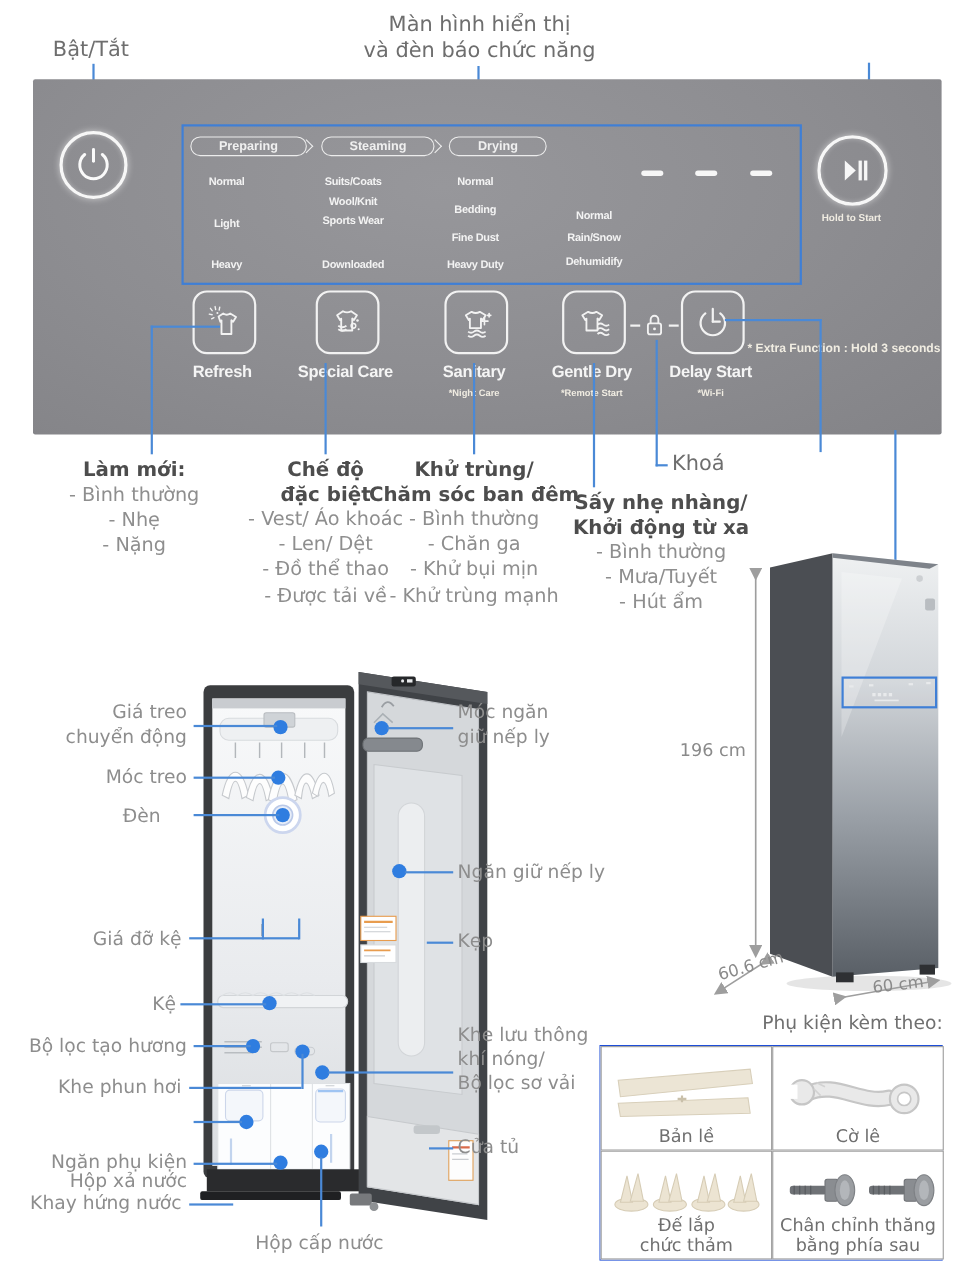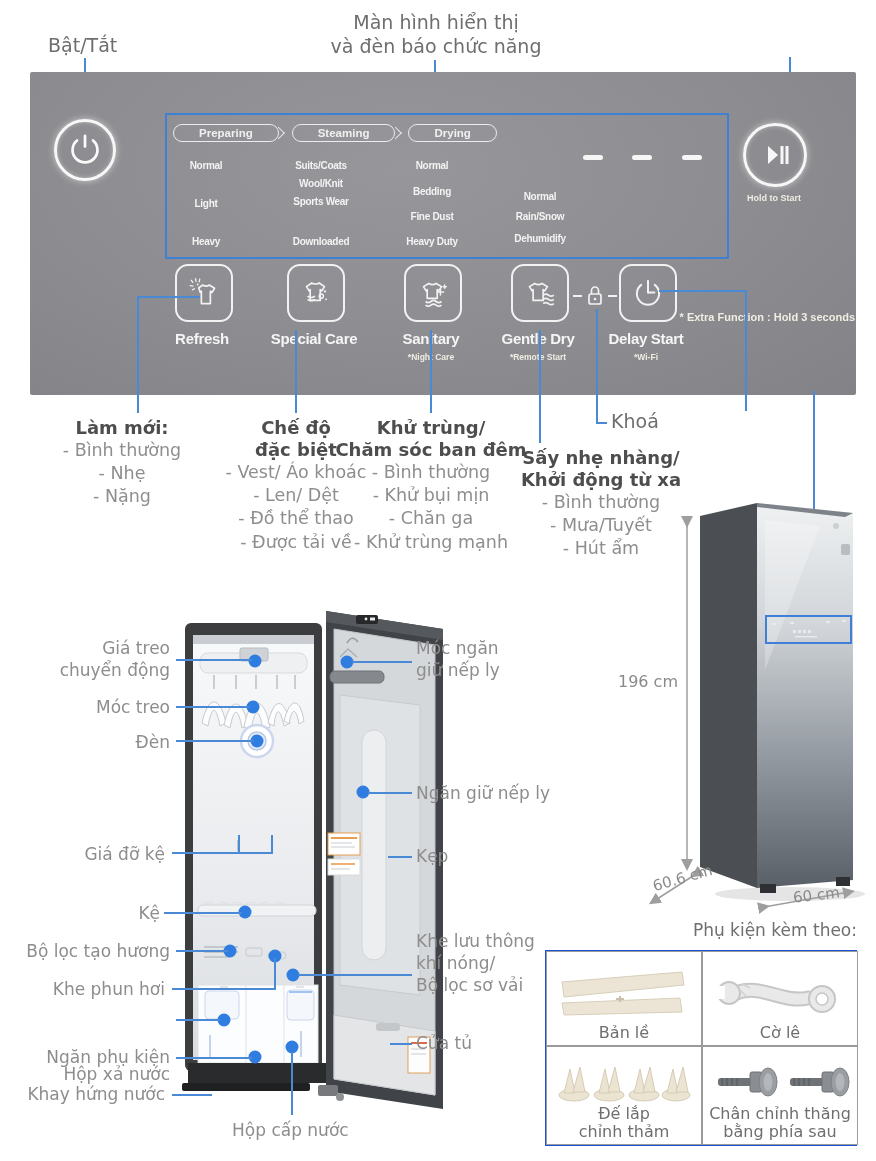--- a/index.html
+++ b/index.html
@@ -213,22 +213,22 @@
 đặc biệt</div>
     <div class="gi">- Vest/ Áo khoác</div>
     <div class="gi">- Len/ Dệt</div>
     <div class="gi">- Đồ thể thao</div>
     <div class="gi">- Được tải về</div>
   </div>
   <div class="group" style="left:431px;top:417px;">
     <div class="gt">Khử trùng/
 Chăm sóc ban đêm</div>
     <div class="gi">- Bình thường</div>
+    <div class="gi">- Chăn ga</div>
     <div class="gi">- Khử bụi mịn</div>
-    <div class="gi">- Chăn ga</div>
     <div class="gi">- Khử trùng mạnh</div>
   </div>
   <div class="group" style="left:601px;top:447px;">
     <div class="gt">Sấy nhẹ nhàng/
 Khởi động từ xa</div>
     <div class="gi">- Bình thường</div>
     <div class="gi">- Mưa/Tuyết</div>
     <div class="gi">- Hút ẩm</div>
   </div>
   <div class="big" style="left:611px;top:409px;">Khoá</div>
@@ -362,21 +362,21 @@
   <div class="vl" style="left:291px;top:1052px;height:63px;"></div>
   <div class="hl" style="left:352px;top:661px;width:60px;"></div>
   <div class="hl" style="left:368px;top:792px;width:44px;"></div>
   <div class="hl" style="left:388px;top:856px;width:24px;"></div>
   <div class="hl" style="left:298px;top:974px;width:114px;"></div>
   <div class="hl" style="left:390px;top:1043px;width:22px;"></div>
 
   <div class="lbl r pre" style="right:706px;top:637px;">Giá treo
 chuyển động</div>
   <div class="lbl r" style="right:706px;top:696px;">Móc treo</div>
-  <div class="lbl r" style="right:706px;top:731px;">Đèn</div>
+  <div class="lbl r" style="right:730px;top:731px;">Đèn</div>
   <div class="lbl r" style="right:711px;top:843px;">Giá đỡ kệ</div>
   <div class="lbl r" style="right:716px;top:902px;">Kệ</div>
   <div class="lbl r" style="right:706px;top:940px;">Bộ lọc tạo hương</div>
   <div class="lbl r" style="right:711px;top:978px;">Khe phun hơi</div>
   <div class="lbl r" style="right:706px;top:1063px;">Hộp xả nước</div>
   <div class="lbl r" style="right:706px;top:1046px;">Ngăn phụ kiện</div>
   <div class="lbl r" style="right:711px;top:1083px;">Khay hứng nước</div>
   <div class="lbl" style="left:232px;top:1119px;">Hộp cấp nước</div>
 
   <div class="lbl pre" style="left:416px;top:637px;">Móc ngăn
@@ -466,21 +466,21 @@
             <polygon points="54,35 61,10 66,35"></polygon>
           <ellipse cx="90" cy="38" rx="15" ry="6"></ellipse>
             <polygon points="80,36 86,12 91,36"></polygon>
             <polygon points="89,35 96,10 101,35"></polygon>
           <ellipse cx="122" cy="38" rx="14" ry="6"></ellipse>
             <polygon points="113,36 119,12 124,36"></polygon>
             <polygon points="122,35 129,10 134,35"></polygon>
         </g>
       </svg>
       <div class="acc-name pre">Đế lắp
-chỉnh thảm</div>
+chức thảm</div>
     </div>
     <div class="acc-cell">
       <svg width="140" height="44" viewBox="0 0 140 44">
         <g>
           <rect x="8" y="17" width="34" height="8" rx="3" fill="#6f7276"></rect>
           <path d="M12,17 v8 m5,-8 v8 m5,-8 v8 m5,-8 v8" stroke="#595c60" stroke-width="1.2"></path>
           <rect x="40" y="11" width="12" height="20" rx="2" fill="#8a8d91" stroke="#6f7276"></rect>
           <ellipse cx="58" cy="21" rx="9" ry="14" fill="#9a9da1" stroke="#7e8185"></ellipse>
           <ellipse cx="58" cy="21" rx="4.5" ry="9" fill="#b3b6ba"></ellipse>
         </g>

